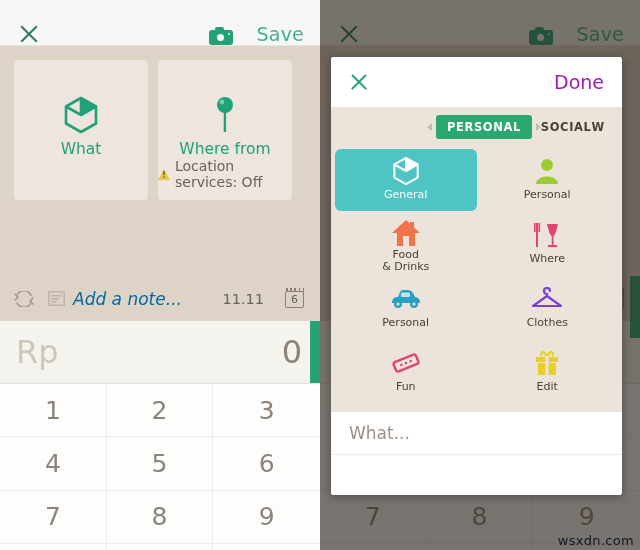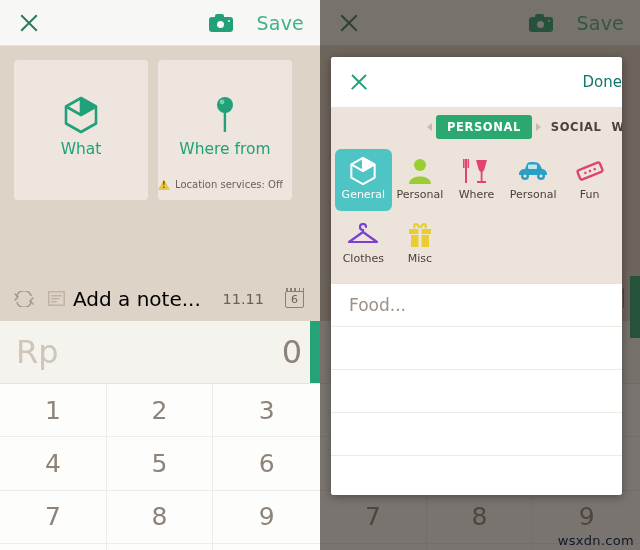--- a/index.html
+++ b/index.html
@@ -27,21 +27,21 @@
   .phone.left  { left: 0; }
   .phone.right { left: 320px; }
 
   
   .appbar {
     position: relative;
     height: 45px;
     background: #f7f7f5;
     border-bottom: 1px solid #e6e4df;
     display: flex;
-    align-items: center;
+    align-items: flex-end;
   }
   .appbar .close-x {
     margin-left: 18px;
     width: 22px; height: 22px;
     position: relative;
   }
   .appbar .close-x::before,
   .appbar .close-x::after {
     content: "";
     position: absolute;
@@ -115,23 +115,23 @@
   .card .lbl {
     margin-top: 6px;
     color: #21a179;
     font-size: 15.5px;
   }
   .warn-row {
     position: absolute;
     bottom: 10px; left: 0; right: 0;
     display: flex;
     align-items: center;
-    justify-content: flex-start;
+    justify-content: space-between;
     gap: 5px;
-    font-size: 10px;
+    font-size: 14px;
     color: #6b6257;
   }
   .warn-tri {
     width: 0; height: 0;
     border-left: 6px solid transparent;
     border-right: 6px solid transparent;
     border-bottom: 11px solid #e8c84a;
     position: relative;
   }
   .warn-tri::after {
@@ -154,23 +154,24 @@
     height: 45px;
     display: flex;
     align-items: center;
     padding: 0 14px;
     background: #ddd3c7;
     box-sizing: border-box;
   }
   .repeat-icon { width: 20px; height: 16px; margin-right: 14px; }
   .note-icon   { width: 17px; height: 15px; margin-right: 8px; }
   .note-ph {
-    color: #000000;
-    font-size: 20px;
+    color: #0369a1;
+    font-size: 17px;
     flex: 1;
+    font-style: italic;
   }
   .date-txt {
     color: #6b6257;
     font-size: 14.5px;
     margin-right: 21px;
   }
   .cal-icon {
     width: 21px; height: 22px;
     position: relative;
   }
@@ -278,22 +279,23 @@
     content: "";
     position: absolute;
     left: 0; top: 9px;
     width: 20px; height: 2.4px;
     background: #21a179;
   }
   .modal-head .close-x::before { transform: rotate(45deg); }
   .modal-head .close-x::after  { transform: rotate(-45deg); }
   .modal-head .sp { flex: 1; }
   .done-btn {
-    color: #0f766e;
-    font-size: 15px;
+    margin-right: 18px;
+    color: #a21caf;
+    font-size: 19px;
   }
 
   .tabbar {
     height: 40px;
     background: #ece4da;
     display: flex;
     align-items: center;
     padding-left: 96px;
     box-sizing: border-box;
     overflow: hidden;
@@ -323,28 +325,28 @@
     letter-spacing: 0.6px;
     padding: 5px 11px;
     border-radius: 3px;
     white-space: nowrap;
   }
   .tab-plain {
     color: #4a4238;
     font-size: 11.5px;
     font-weight: bold;
     letter-spacing: 0.6px;
-    margin-left: 10px;
+    margin-left: 0;
     white-space: nowrap;
   }
 
   .catgrid {
     background: #ece4da;
     display: grid;
-    grid-template-columns: repeat(5, 1fr);
+    grid-template-columns: repeat(2, 1fr);
     padding: 2px 4px 8px 4px;
     row-gap: 2px;
   }
   .cat {
     display: flex;
     flex-direction: column;
     align-items: center;
     justify-content: flex-start;
     padding: 6px 0 4px 0;
     border-radius: 6px;
@@ -624,20 +626,31 @@
         <div class="cat">
           <div class="cico">
             <svg width="26" height="28" viewBox="0 0 26 28">
               <circle cx="13" cy="8" r="6" fill="#9acd32"></circle>
               <path d="M2 27 C2 17 24 17 24 27 Z" fill="#9acd32"></path>
             </svg>
           </div>
           <div class="clbl">Personal</div>
         </div>
 
+        <div class="cat">
+          <div class="cico">
+            <svg width="30" height="28" viewBox="0 0 30 28">
+              <path d="M15 1 L29 14 L24 14 L24 27 L6 27 L6 14 L1 14 Z" fill="#f2724b"></path>
+              <rect x="19" y="3" width="4" height="6" fill="#f2724b"></rect>
+              <rect x="12" y="17" width="6" height="10" fill="#ece4da"></rect>
+            </svg>
+          </div>
+          <div class="clbl" style="white-space:pre-line">Food
+&amp; Drinks</div>
+        </div>
 
         <div class="cat">
           <div class="cico">
             <svg width="28" height="28" viewBox="0 0 28 28">
               <rect x="3" y="2" width="2" height="24" fill="#e0456f"></rect>
               <rect x="1" y="2" width="1.6" height="9" fill="#e0456f"></rect>
               <rect x="5.5" y="2" width="1.6" height="9" fill="#e0456f"></rect>
               <path d="M14 3 L25 3 L22.5 12 C22 14 20.5 15 19.5 15 C18.5 15 17 14 16.5 12 Z" fill="#e0456f"></path>
               <rect x="18.7" y="14" width="1.8" height="10" fill="#e0456f"></rect>
               <rect x="15" y="24" width="9" height="2" fill="#e0456f"></rect>
@@ -655,59 +668,59 @@
               <circle cx="8" cy="16" r="1.6" fill="#ece4da"></circle>
               <circle cx="24" cy="16" r="4" fill="#2a9fc4"></circle>
               <circle cx="24" cy="16" r="1.6" fill="#ece4da"></circle>
             </svg>
           </div>
           <div class="clbl">Personal</div>
         </div>
 
         <div class="cat">
           <div class="cico">
+            <svg width="32" height="24" viewBox="0 0 32 24">
+              <path d="M16 9 L16 7 A3 3 0 1 1 19 4" fill="none" stroke="#7b3fd4" stroke-width="2.2" stroke-linecap="round"></path>
+              <path d="M16 9 L2 19 L30 19 Z" fill="none" stroke="#7b3fd4" stroke-width="2.2" stroke-linejoin="round"></path>
+            </svg>
+          </div>
+          <div class="clbl">Clothes</div>
+        </div>
+
+        <div class="cat">
+          <div class="cico">
             <svg width="30" height="24" viewBox="0 0 30 24">
               <g transform="rotate(-22 15 12)">
                 <rect x="3" y="7" width="24" height="10" rx="2" fill="none" stroke="#e0456f" stroke-width="2.4"></rect>
                 <circle cx="10" cy="12" r="1.3" fill="#e0456f"></circle>
                 <circle cx="15" cy="12" r="1.3" fill="#e0456f"></circle>
                 <circle cx="20" cy="12" r="1.3" fill="#e0456f"></circle>
               </g>
             </svg>
           </div>
           <div class="clbl">Fun</div>
-        </div>
-
-        <div class="cat">
-          <div class="cico">
-            <svg width="32" height="24" viewBox="0 0 32 24">
-              <path d="M16 9 L16 7 A3 3 0 1 1 19 4" fill="none" stroke="#7b3fd4" stroke-width="2.2" stroke-linecap="round"></path>
-              <path d="M16 9 L2 19 L30 19 Z" fill="none" stroke="#7b3fd4" stroke-width="2.2" stroke-linejoin="round"></path>
-            </svg>
-          </div>
-          <div class="clbl">Clothes</div>
         </div>
 
         <div class="cat">
           <div class="cico">
             <svg width="28" height="28" viewBox="0 0 28 28">
               <path d="M9 7 C6 3 11 1 13.5 7" fill="none" stroke="#e8ce30" stroke-width="2.2"></path>
               <path d="M19 7 C22 3 17 1 14.5 7" fill="none" stroke="#e8ce30" stroke-width="2.2"></path>
               <rect x="3" y="8" width="22" height="5" fill="#e8ce30"></rect>
               <rect x="5" y="14" width="18" height="12" fill="#e8ce30"></rect>
               <rect x="12.4" y="8" width="3.2" height="18" fill="#ece4da"></rect>
             </svg>
           </div>
-          <div class="clbl">Misc</div>
+          <div class="clbl">Edit</div>
         </div>
 
       </div>
 
       <div class="editlist">
-        <div class="edit-row">Food...</div>
+        <div class="edit-row">What...</div>
         <div class="edit-row"></div>
         <div class="edit-row"></div>
         <div class="edit-row"></div>
         <div class="edit-row"></div>
       </div>
 
     </div>
   </div>
 
   <div class="watermark">wsxdn.com</div>

